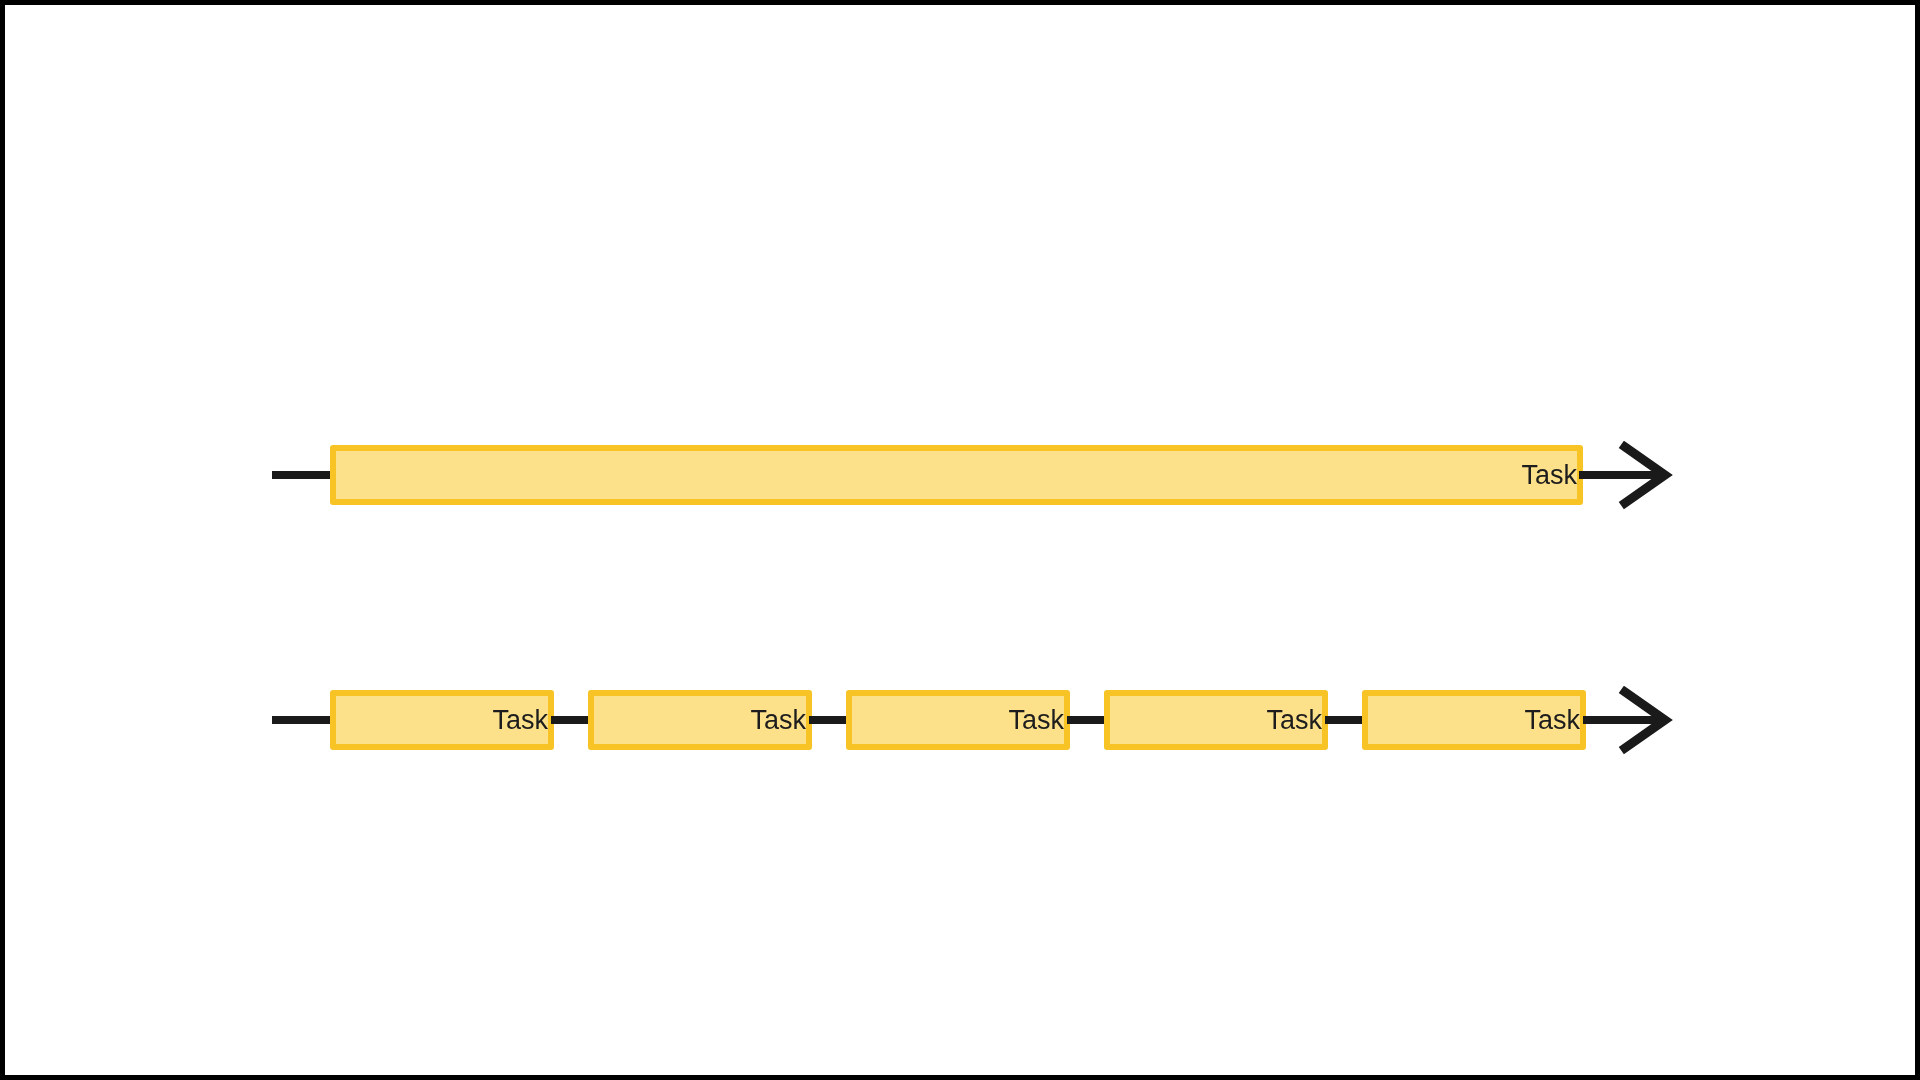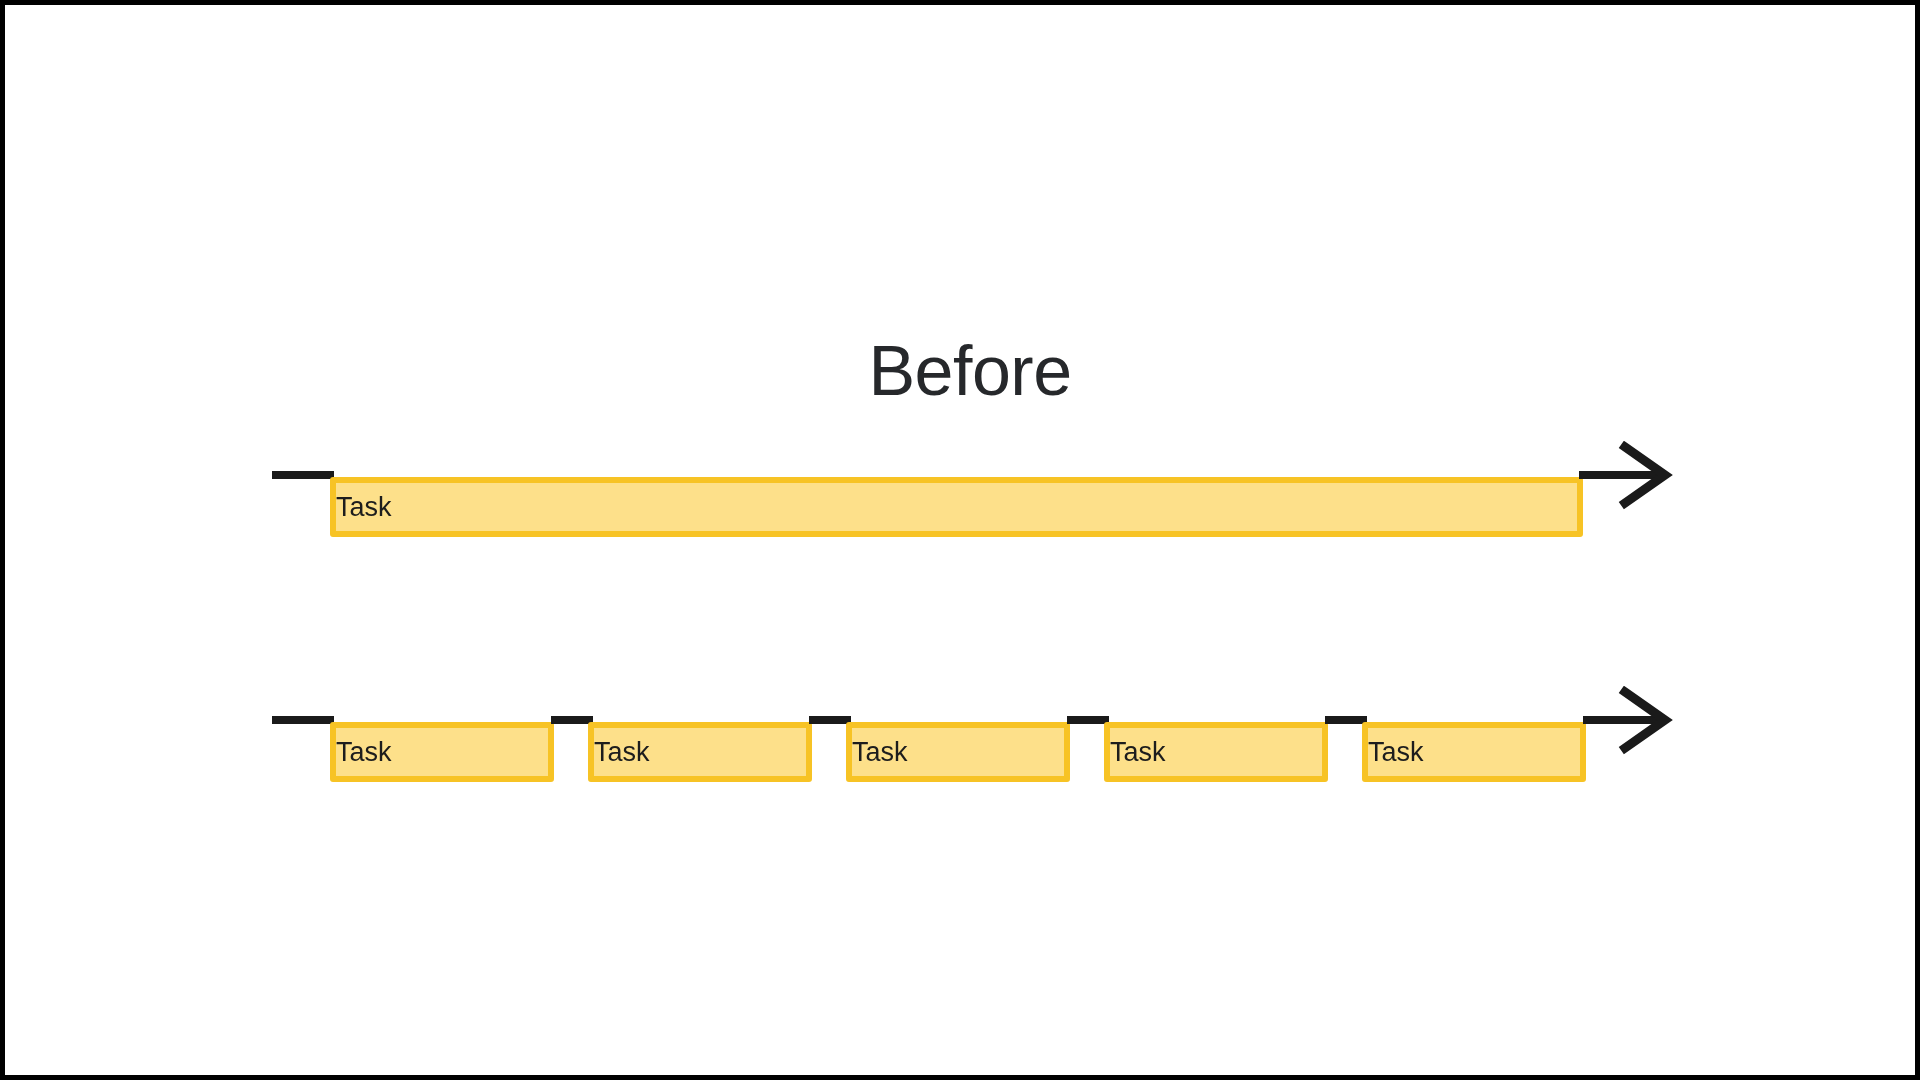--- a/index.html
+++ b/index.html
@@ -77,43 +77,41 @@
 
   
   .task-box {
     position: absolute;
     box-sizing: border-box;
     background: #FDE08A;
     border: 6px solid #F7C325;
     border-radius: 3px;
     display: flex;
     align-items: center;
-    justify-content: flex-start;
+    justify-content: flex-end;
     color: #1d1d1d;
     font-family: "Liberation Sans", sans-serif;
     font-weight: 400;
     white-space: nowrap;
-    margin-top: 32px;
   }
   .task-box.big  { font-size: 27px; }
   .task-box.small{ font-size: 27px; }
 
   
   .arrow-head {
     position: absolute;
     pointer-events: none;
   }
 </style>
 </head>
 <body>
 
 <div id="slide-frame">
   <div id="canvas">
 
-    <div class="section-title" id="title-before">Before</div>
 
     <div class="timeline-row" id="row-before">
 
       <div class="track-seg" style="left:267px; top:56px; width:62px;"></div>
 
       <div class="task-box big" style="left:325px; top:30px; width:1253px; height:60px;">
         <span>Task</span>
       </div>
 
       <div class="track-seg" style="left:1574px; top:56px; width:80px;"></div>

